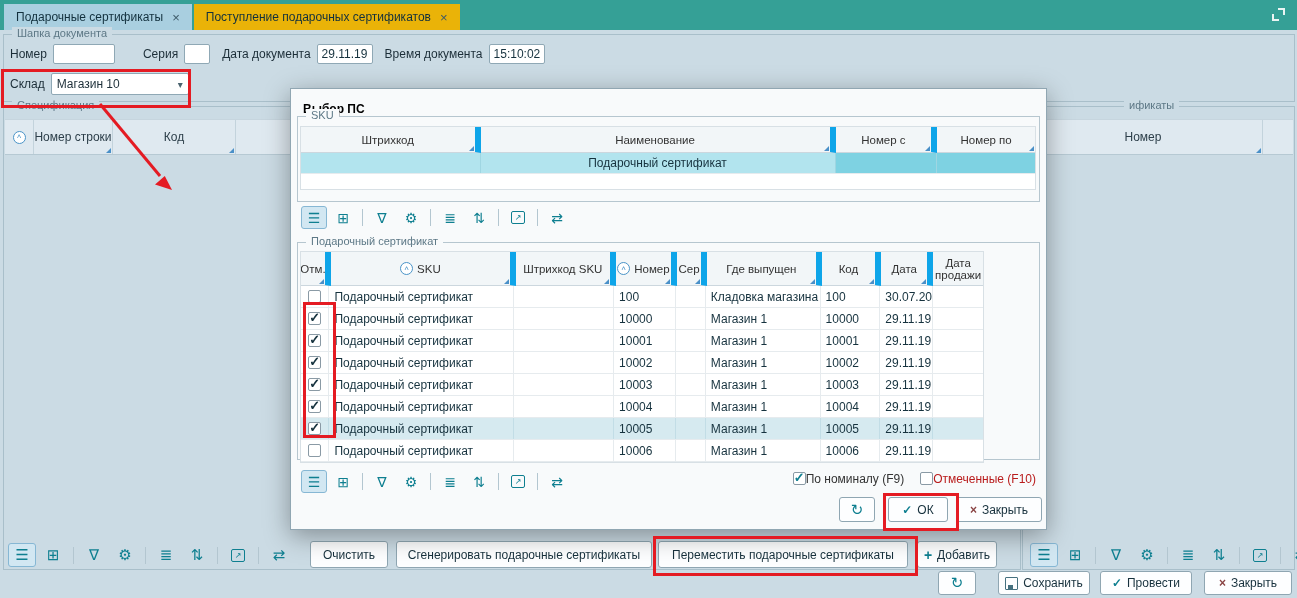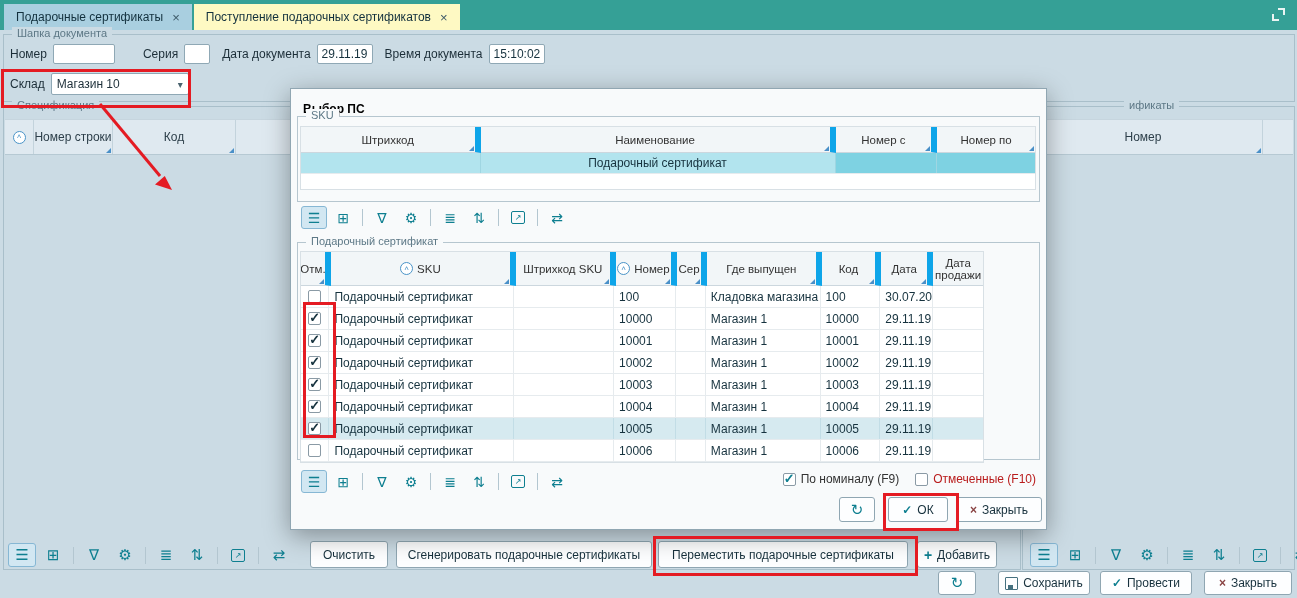--- a/index.html
+++ b/index.html
@@ -3,21 +3,21 @@
 <meta charset="utf-8">
 <style>
   html,body{margin:0;padding:0;background:#8da3af;}
   .screen{position:relative;width:1297px;height:598px;overflow:hidden;background:#cbdbe4;
           font-family:"Liberation Sans",sans-serif;font-size:12px;color:#1c2e38;}
   
   .topbar{position:absolute;left:0;top:0;width:100%;height:30px;background:#35a096;}
   .tabs{position:absolute;left:4px;top:4px;display:flex;gap:2px;}
   .tab{height:26px;display:flex;align-items:center;gap:9px;padding:0 12px;color:#12303d;cursor:default;}
   .tab.t1{background:#a9cfe0;}
-  .tab.t2{background:#fef9c3;}
+  .tab.t2{background:#eab308;}
   .tabx{color:#3c5967;font-size:13px;}
   .maxico{position:absolute;right:12px;top:8px;width:13px;height:13px;}
   .maxico::before{content:"";position:absolute;right:0;top:0;width:5px;height:5px;border-top:2px solid #eaf5f3;border-right:2px solid #eaf5f3;}
   .maxico::after{content:"";position:absolute;left:0;bottom:0;width:5px;height:5px;border-bottom:2px solid #eaf5f3;border-left:2px solid #eaf5f3;}
   
   .group{position:absolute;border:1px solid #a9bfca;}
   .legend{position:absolute;top:-8px;left:8px;background:#cbdbe4;padding:0 5px;font-size:11px;color:#5d7886;white-space:nowrap;}
   
   .dh-row{position:absolute;display:flex;align-items:center;gap:6px;}
   .fld{height:20px;border:1px solid #8fa8b5;border-radius:2px;background:#fff;font:12px "Liberation Sans",sans-serif;padding:0 4px;color:#16323e;box-sizing:border-box;}
@@ -67,21 +67,21 @@
   .c-date{width:56px;}
   .c-dsold{width:54px;border-right:none!important;}
   .s-bar{width:180px;}
   .s-name{width:356px;}
   .s-from{width:102px;}
   .s-to{width:98px;border-right:none!important;}
   
   .cb{width:13px;height:13px;min-width:13px;background:#fff;border:1px solid #8a9aa5;border-radius:2px;display:inline-block;position:relative;box-sizing:border-box;}
   .cb.checked::after{content:"✓";position:absolute;left:0;top:-3px;font-size:13px;font-weight:bold;color:#16323e;}
   .cb.teal.checked::after{color:#0e7f90;}
-  .ckitem{display:flex;align-items:flex-end;gap:5px;color:#333;}
+  .ckitem{display:flex;align-items:flex-start;color:#333;}
   .ckitem.dim{color:#b91c1c;}
   
   .btn{background:#fdfeff;border:1px solid #8fa6b2;border-radius:3px;display:flex;align-items:center;justify-content:center;gap:5px;padding:0 10px;font-size:12px;color:#17313d;box-sizing:border-box;cursor:default;}
   .mbtns{position:absolute;right:4px;top:408px;display:flex;align-items:center;}
   .ck{color:#0e7f90;font-weight:bold;}
   .xx{color:#8a4444;font-weight:bold;}
   .plus{color:#0e7f90;font-weight:bold;font-size:14px;}
   .rfr{color:#0e7f90;font-size:15px;}
   .wbtn{position:absolute;height:27px;}
   .save-ic{position:relative;width:11px;height:11px;min-width:11px;border:1px solid #45707f;border-radius:1px;display:inline-block;}

